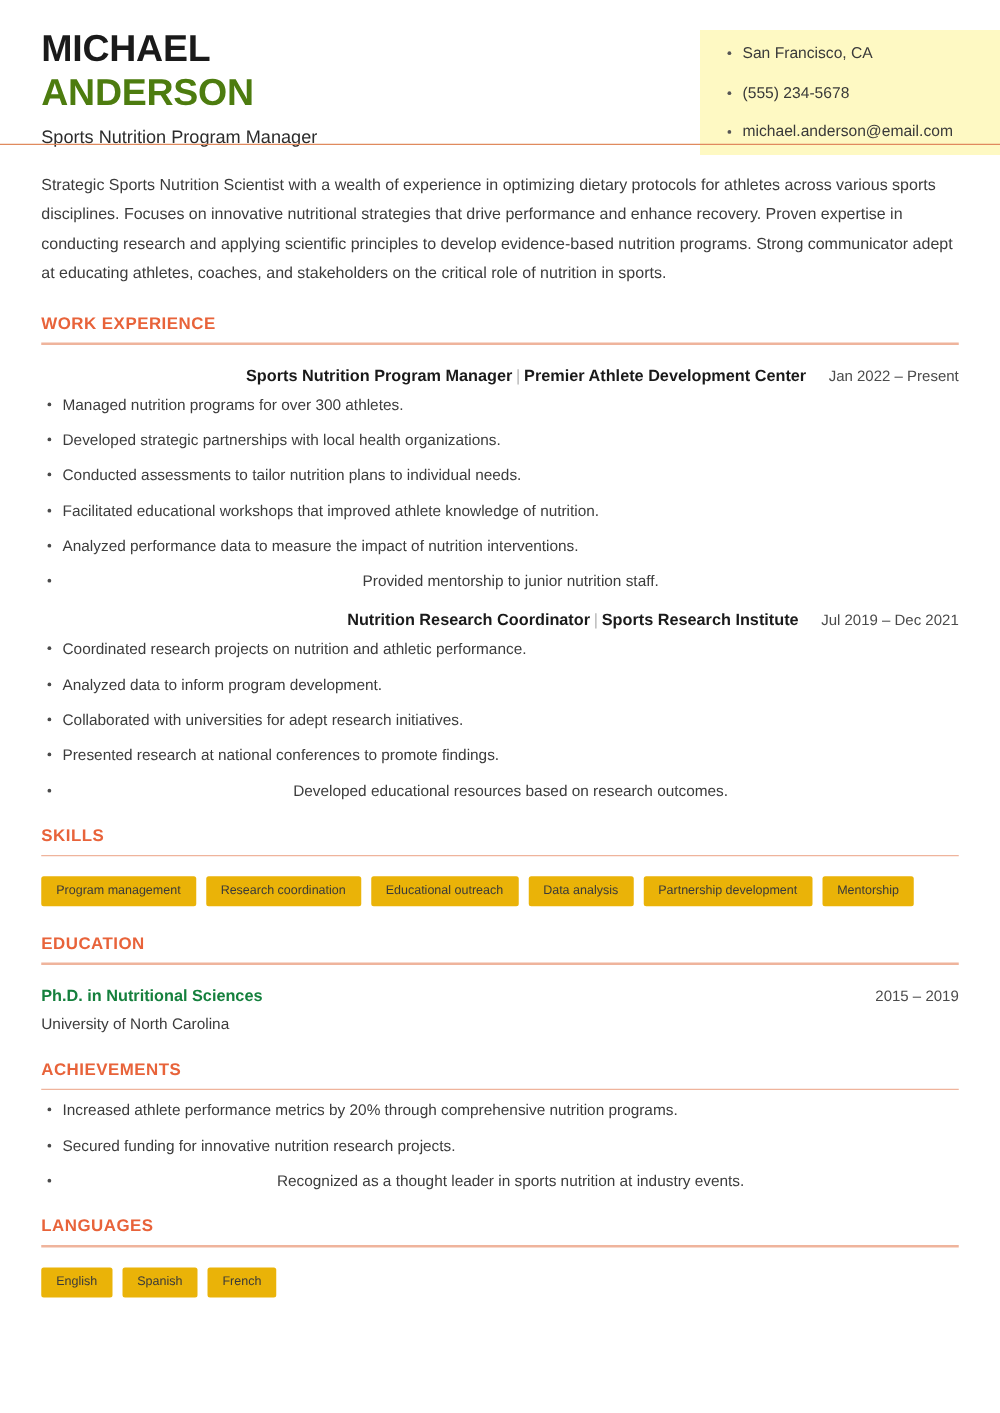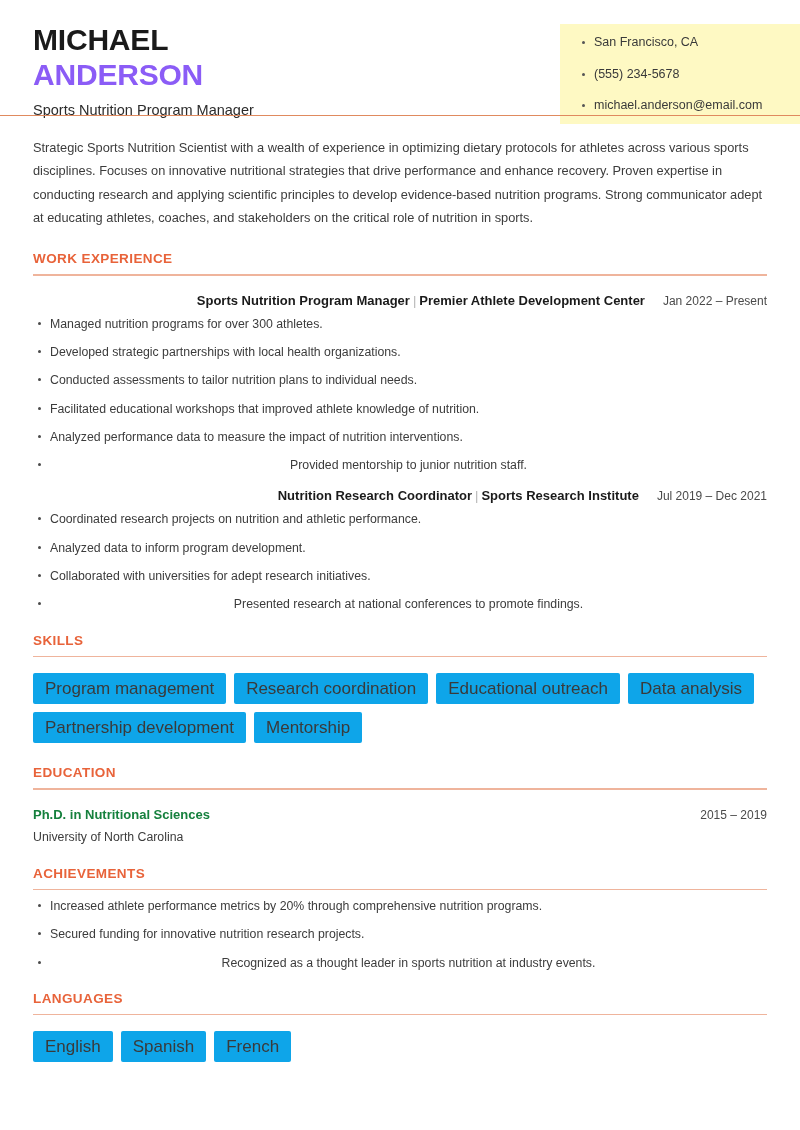--- a/index.html
+++ b/index.html
@@ -39,21 +39,21 @@
 
   .name-line {
     font-size: 30px;
     font-weight: bold;
     letter-spacing: -0.2px;
     line-height: 1.17;
     text-transform: uppercase;
   }
 
   .name-first { color: #1a1a1a; }
-  .name-last  { color: #8b5cf6; }
+  .name-last  { color: #4d7c0f; }
 
   .job-title {
     margin-top: 10px;
     font-size: 14.5px;
     font-weight: normal;
     color: #2b2b2b;
   }
 
   .contact-box {
     width: 240px;
@@ -178,24 +178,24 @@
 
   
   .chips {
     display: flex;
     flex-wrap: wrap;
     gap: 8px;
     margin-top: 16px;
   }
 
   .chip {
-    background: #0ea5e9;
+    background: #eab308;
     border-radius: 2px;
     padding: 7px 12px;
-    font-size: 17px;
+    font-size: 10px;
     line-height: 1;
     color: #3a3a3a;
     white-space: nowrap;
   }
 
   
   .edu-entry { margin-top: 17px; }
 
   .edu-head {
     display: flex;
@@ -276,20 +276,21 @@
           <div class="entry-heading">
             <span>Nutrition Research Coordinator</span><span class="sep">|</span><span>Sports Research Institute</span>
           </div>
           <div class="entry-dates">Jul 2019 – Dec 2021</div>
         </div>
         <ul class="bullets">
           <li>Coordinated research projects on nutrition and athletic performance.</li>
           <li>Analyzed data to inform program development.</li>
           <li>Collaborated with universities for adept research initiatives.</li>
           <li>Presented research at national conferences to promote findings.</li>
+          <li>Developed educational resources based on research outcomes.</li>
         </ul>
       </div>
     </div>
 
     <div class="section">
       <div class="section-title">SKILLS</div>
       <div class="section-rule"></div>
       <div class="chips">
         <span class="chip">Program management</span>
         <span class="chip">Research coordination</span>

